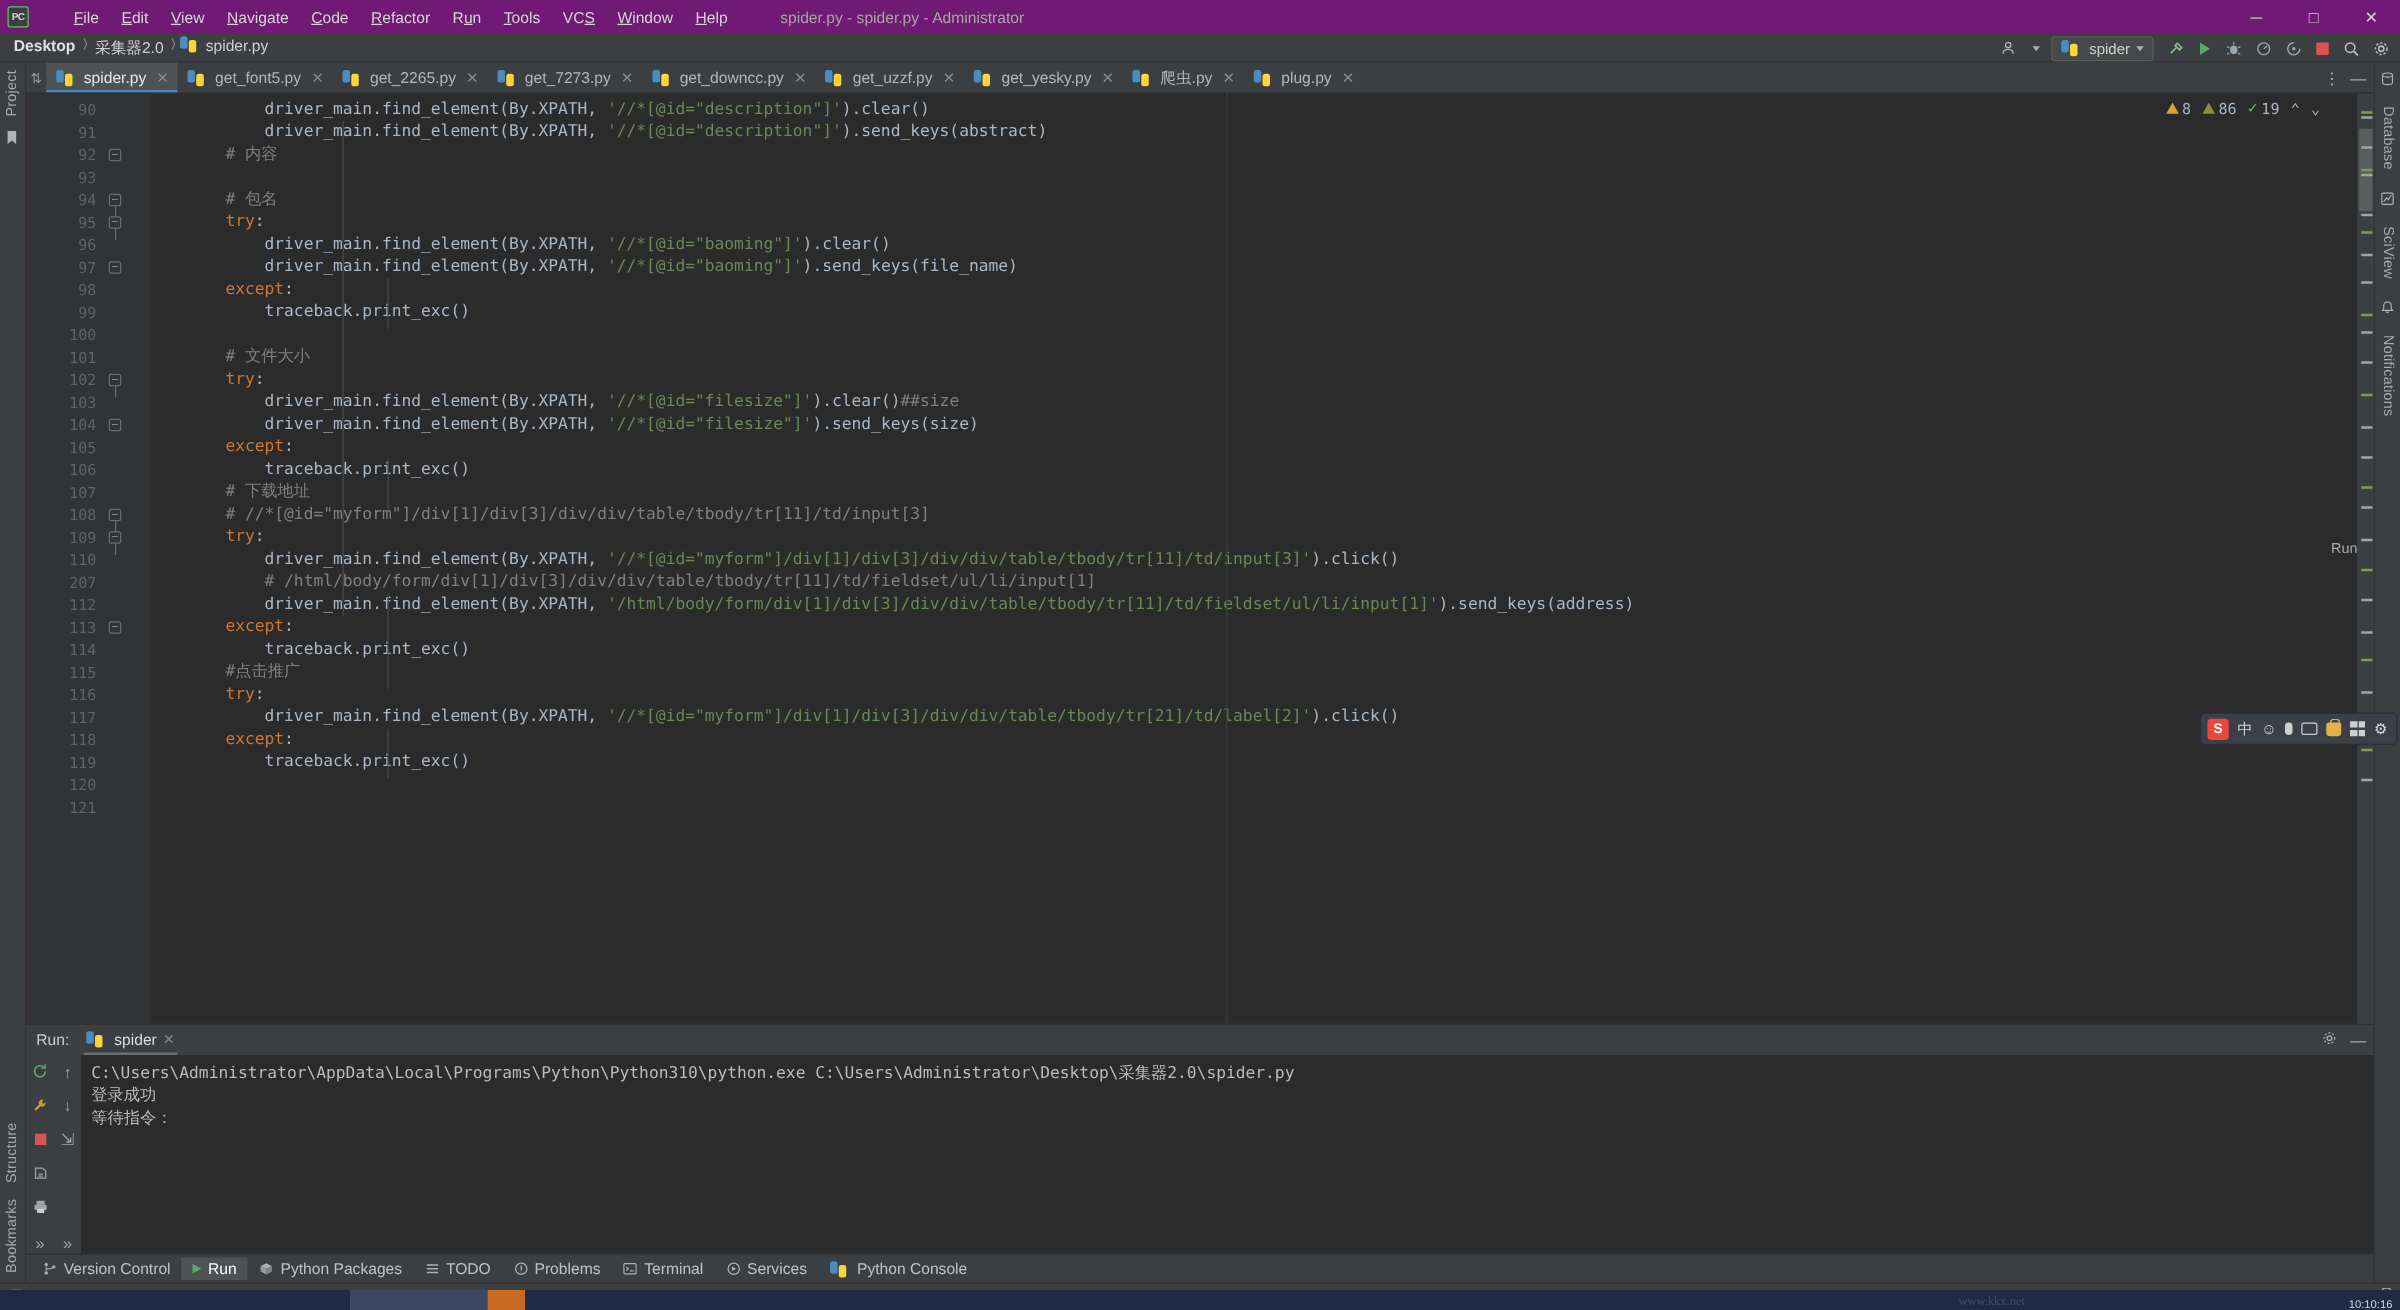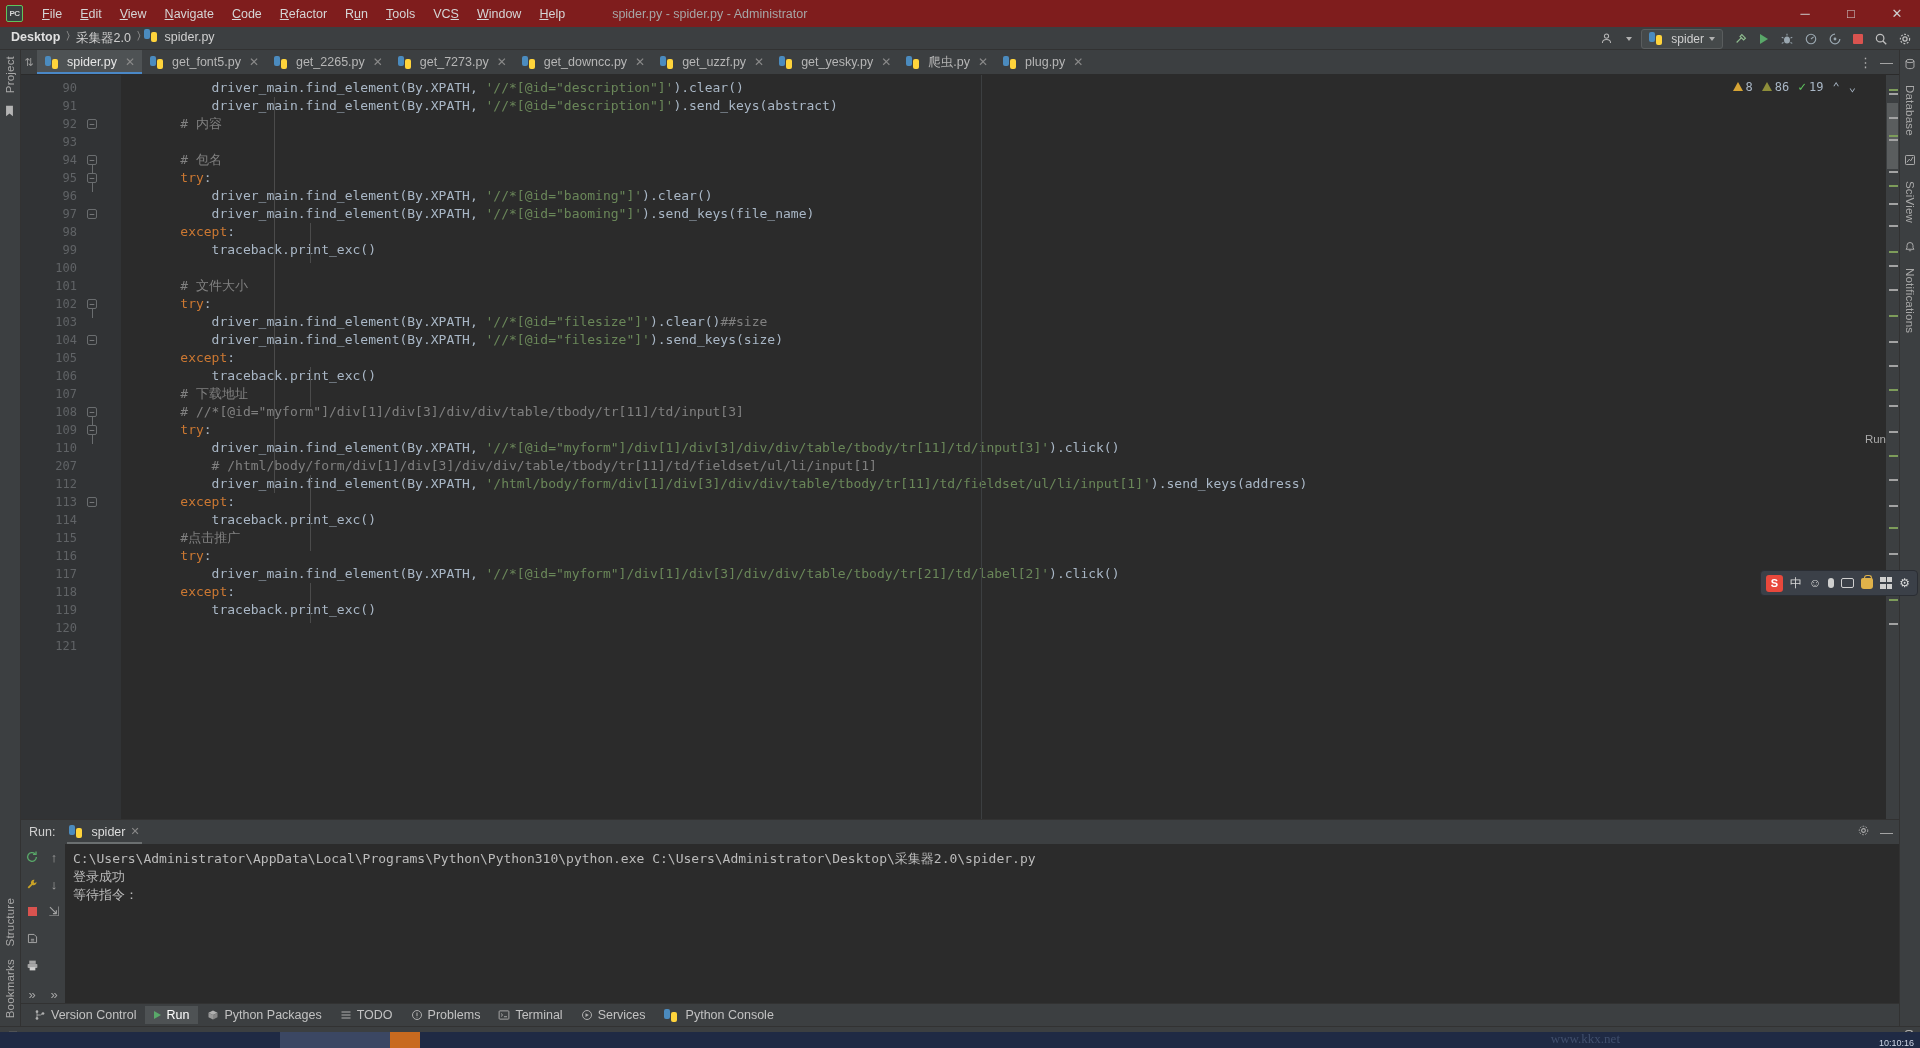--- a/index.html
+++ b/index.html
@@ -7,38 +7,38 @@
     width: 1920px; height: 1048px;
     background: #3c3f41;
     font-family: "Liberation Sans", sans-serif;
     overflow: hidden;
     color: #bbbbbb;
   }
   .app { position: relative; width: 1920px; height: 1048px; display: flex; flex-direction: column; }
 
   
   .titlebar {
-    height: 27px; background: #7f1d1d; display: flex; align-items: center;
-    flex: 0 0 27px; position: relative;
+    height: 27px; background: #701a75; display: flex; align-items: center;
+    flex: 0 0 27px; position: relative; gap: 17px;
   }
   .pc-logo {
     width: 17px; height: 17px; margin-left: 6px; margin-right: 10px;
     background: #3c3f41; border: 1px solid #5ec45e; border-radius: 2px;
     color: #d6d6d6; font-size: 8px; font-weight: bold;
     display: flex; align-items: center; justify-content: center;
     font-family: "Liberation Sans", sans-serif; letter-spacing: -0.5px;
   }
   .menu { display: flex; align-items: center; gap: 0px; }
   .menu-item {
     padding: 3px 9px; font-size: 12.5px; color: #d5d5d5; cursor: default;
     white-space: nowrap;
   }
   .menu-item u { text-decoration: underline; }
   .win-title {
-    font-size: 12.5px; color: #a6a6a6; margin-left: 38px; white-space: nowrap;
+    font-size: 12.5px; color: #a6a6a6; margin-left: 16px; white-space: nowrap;
   }
   .winbtns { position: absolute; right: 0; top: 0; height: 27px; display: flex; align-items: center; }
   .winbtn { width: 46px; height: 27px; display: flex; align-items: center; justify-content: center;
             color: #cfcfcf; font-size: 13px; }
 
   
   .navbar {
     height: 23px; flex: 0 0 23px; background: #3c3f41; display: flex; align-items: center;
     border-bottom: 1px solid #323232; position: relative;
   }
@@ -219,21 +219,21 @@
   .ime-grid i { background:#cfcfcf; display:block; }
   .ime-mic { width:6px;height:10px;background:#cfcfcf;border-radius:3px; }
 
   
   .taskbar {
     position:absolute; left:0; bottom:0; width:1920px; height:16px; background:#1f2a44; z-index:60;
     display:flex; align-items:center; overflow:hidden;
   }
   .tb-seg { height:16px; }
   .wm {
-    position:absolute; right:300px; bottom:1px; color:#5a6b8c; font-size:13px; opacity:.55;
+    position:absolute; right:300px; bottom:1px; color:#5a6b8c; font-size:10px; opacity:.55;
     font-family:"Liberation Serif", serif;
     margin-top:40px;
   }
   .tb-time { position:absolute; right:6px; bottom:0; font-size:9px; color:#cfd6e6; }
 </style>
 </head>
 <body>
 
 <div class="app">
 

